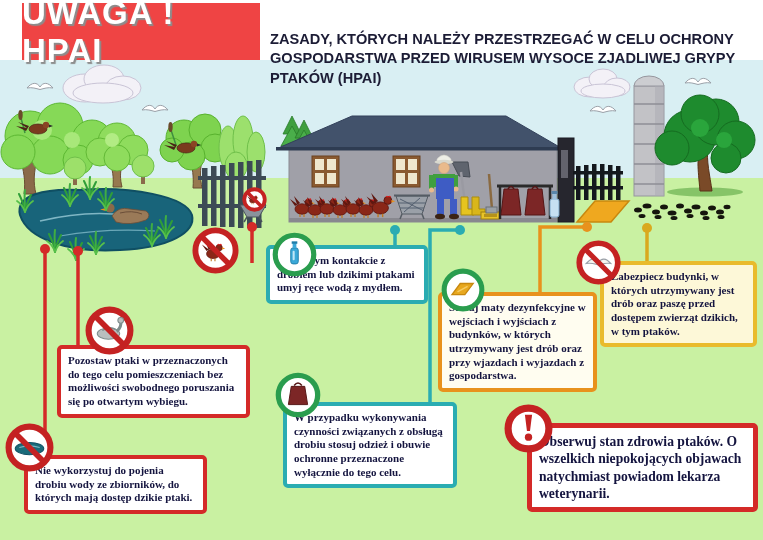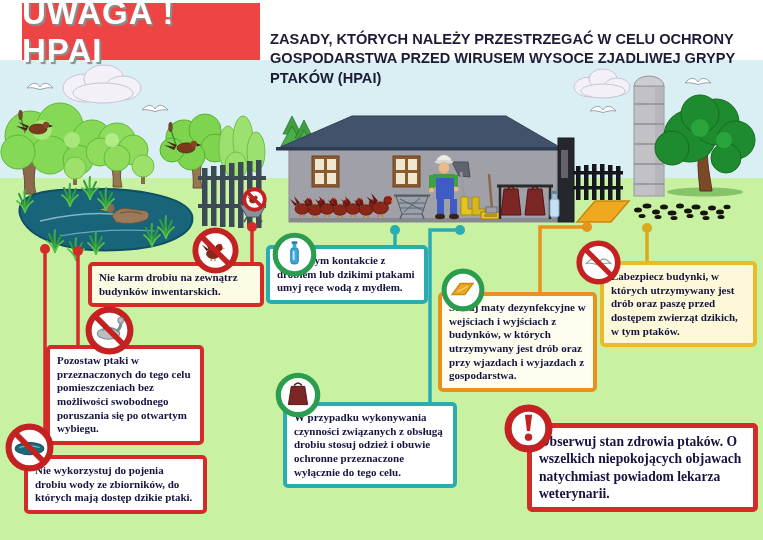--- a/index.html
+++ b/index.html
@@ -12,21 +12,21 @@
   .alert-box span{color:#ffffff;font-size:33px;font-weight:bold;letter-spacing:1px;
                   text-shadow:2px 2px 1px #8d8d8d;}
   .title{position:absolute;left:270px;top:7px;width:489px;font-size:14.6px;font-weight:bold;
          color:#1c1c35;line-height:1.33;z-index:5;margin-top:23px;}
   
   .callout{position:absolute;z-index:3;box-sizing:border-box;border-radius:5px;
            font-family:"Liberation Serif",serif;font-weight:bold;color:#14143f;
            font-size:11px;line-height:1.24;padding:5px 7px;background:#ffffff;
            border:4px solid #d42a28;}
   .box1{left:88px;top:262px;width:176px;background:#fcfce4;}
-  .box2{left:46px;top:345px;width:158px;}
+  .box2{left:57px;top:345px;width:193px;}
   .box3{left:24px;top:455px;width:183px;}
   .box4{left:266px;top:245px;width:162px;border-color:#2aacb2;}
   .box5{left:438px;top:292px;width:159px;border-color:#e8921d;background:#fffdf0;}
   .box6{left:600px;top:261px;width:157px;border-color:#e9bb2c;background:#fdf8d8;}
   .box7{left:283px;top:402px;width:174px;border-color:#2aacb2;}
   .box8{left:527px;top:423px;width:231px;border-width:5px;font-size:13.6px;line-height:1.27;}
   
   .icon{position:absolute;z-index:4;}
   .i-sign-chicken{left:191px;top:226px;width:49px;height:49px;}
   .i-sign-goose-gray{left:84px;top:305px;width:51px;height:51px;}
@@ -363,21 +363,20 @@
       <line x1="647" y1="228" x2="647" y2="262"></line>
         <circle cx="647" cy="228" r="5" stroke="none"></circle>
     </g>
   </svg>
 
   <div class="alert-box">
     <span>UWAGA ! HPAI</span>
   </div>
   <div class="title">ZASADY, KTÓRYCH NALEŻY PRZESTRZEGAĆ W CELU OCHRONY GOSPODARSTWA PRZED WIRUSEM WYSOCE ZJADLIWEJ GRYPY PTAKÓW (HPAI)</div>
 
-  <div class="callout box1">Nie karm drobiu na zewnątrz budynków inwentarskich.</div>
   <div class="callout box2">Pozostaw ptaki w przeznaczonych do tego celu pomieszczeniach bez możliwości swobodnego poruszania się po otwartym wybiegu.</div>
   <div class="callout box3">Nie wykorzystuj do pojenia drobiu wody ze zbiorników, do których mają dostęp dzikie ptaki.</div>
   <div class="callout box4">Po każdym kontakcie z drobiem lub dzikimi ptakami umyj ręce wodą z mydłem.</div>
   <div class="callout box5">Stosuj maty dezynfekcyjne w wejściach i wyjściach z budynków, w których utrzymywany jest drób oraz przy wjazdach i wyjazdach z gospodarstwa.</div>
   <div class="callout box6">Zabezpiecz budynki, w których utrzymywany jest drób oraz paszę przed dostępem zwierząt dzikich, w tym ptaków.</div>
   <div class="callout box7">W przypadku wykonywania czynności związanych z obsługą drobiu stosuj odzież i obuwie ochronne przeznaczone wyłącznie do tego celu.</div>
   <div class="callout box8">Obserwuj stan zdrowia ptaków. O wszelkich niepokojących objawach natychmiast powiadom lekarza weterynarii.</div>
 
   <svg class="icon i-sign-chicken" viewBox="0 0 50 50">
     <circle cx="25" cy="25" r="20.5" fill="#ffffff" stroke="#c42222" stroke-width="6"></circle>

